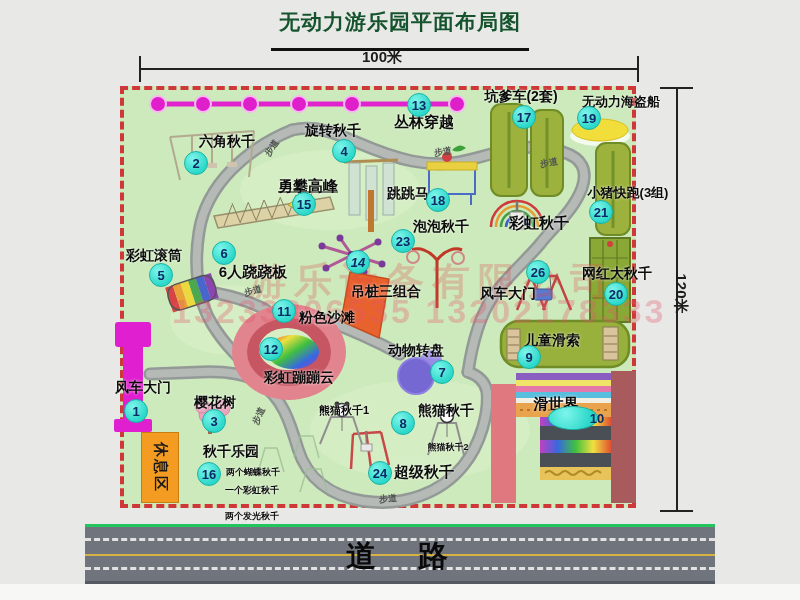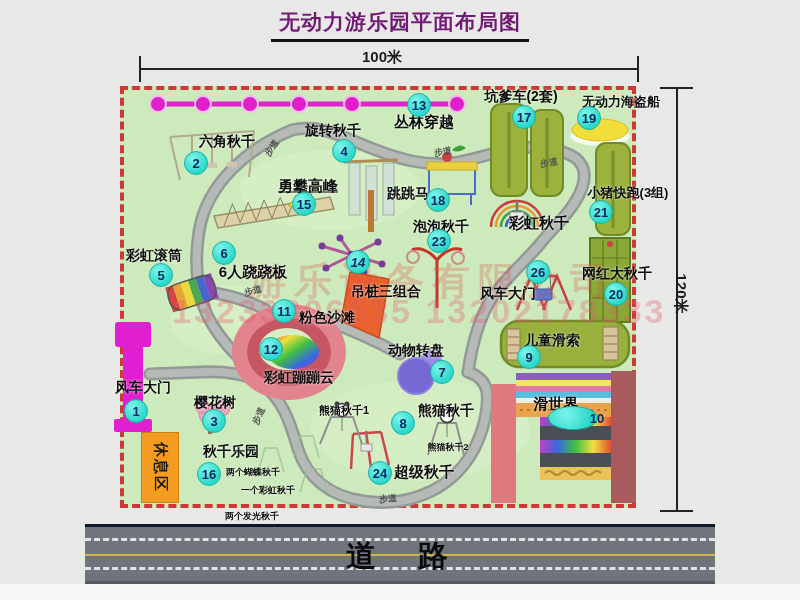--- a/index.html
+++ b/index.html
@@ -1,19 +1,19 @@
 <!DOCTYPE html>
 <html><head>
 <meta charset="utf-8">
 <style>
   html,body{margin:0;padding:0;}
   .stage{position:relative;width:800px;height:600px;background:#e8e8e6;overflow:hidden;
          font-family:"Liberation Sans","DejaVu Sans",sans-serif;}
   .title{position:absolute;top:8px;left:50%;transform:translateX(-50%);font-size:21px;font-weight:bold;
-         color:#701a75;border-bottom:3px solid #111;padding:0 8px 3px;letter-spacing:1px;white-space:nowrap;z-index:6;}
+         color:#14532d;border-bottom:3px solid #111;padding:0 8px 12px;letter-spacing:1px;white-space:nowrap;z-index:6;}
   .dim-label{position:absolute;font-size:15px;color:#1c1c1c;font-weight:600;z-index:6;white-space:nowrap;}
   #dim-w{left:362px;top:48px;}
   #dim-h{left:660px;top:284px;transform:rotate(90deg);}
   .hline{position:absolute;left:140px;top:68px;width:499px;height:2px;background:#222;z-index:6;}
   .vline{position:absolute;left:676px;top:88px;width:2px;height:424px;background:#222;z-index:6;}
   .tick{position:absolute;background:#222;z-index:6;}
   .map{position:absolute;left:120px;top:86px;width:516px;height:422px;background:#cdeabc;
        border:4px dashed #cf3838;box-sizing:border-box;z-index:1;}
   .overlay{position:absolute;left:0;top:0;width:800px;height:600px;pointer-events:none;z-index:2;}
   .rest{position:absolute;left:141px;top:432px;width:38px;height:71px;background:#f49c22;
@@ -24,21 +24,21 @@
   .watermark2{position:absolute;left:172px;top:292px;font-size:34px;font-weight:bold;
         color:rgba(228,86,106,.32);letter-spacing:3px;white-space:nowrap;z-index:3;}
   .markers{position:absolute;left:0;top:0;width:800px;height:600px;z-index:4;pointer-events:none;}
   .loc-label{position:absolute;transform:translate(-50%,-50%);font-weight:bold;font-size:14px;color:#0c0c0c;
         white-space:nowrap;text-shadow:0 0 3px rgba(255,255,255,.85);}
   .path-label{position:absolute;font-size:9px;font-weight:bold;color:#4f5250;white-space:nowrap;}
   .badge{position:absolute;transform:translate(-50%,-50%);width:24px;height:24px;border-radius:50%;
         background:radial-gradient(circle at 35% 30%,#7ef5ea,#2bd8ca 70%);border:1px solid #17b2a6;
         color:#0b2a66;font-weight:bold;font-size:13px;display:flex;align-items:center;justify-content:center;box-sizing:border-box;}
   .road{position:absolute;left:85px;top:524px;width:630px;height:60px;background:#70747c;
-        border-top:3px solid #0f172a;border-bottom:3px solid #555a62;box-sizing:border-box;z-index:5;}
+        border-top:3px solid #22c55e;border-bottom:3px solid #555a62;box-sizing:border-box;z-index:5;}
   .lane-top{position:absolute;left:0;top:11px;width:100%;border-top:3px dashed #e2e2e2;}
   .lane-bottom{position:absolute;left:0;bottom:11px;width:100%;border-top:3px dashed #e2e2e2;}
   .center-line{position:absolute;left:0;top:27px;width:100%;height:2px;background:#d4b244;}
   .road-label{position:absolute;width:100%;text-align:center;top:9px;font-size:30px;font-weight:bold;
         color:#0a0a0a;letter-spacing:6px;}
   .bottom-strip{position:absolute;left:0;top:584px;width:800px;height:16px;background:#f7f7f5;z-index:5;}
 </style>
 </head>
 <body>
 
@@ -354,29 +354,29 @@
       <div class="badge" style="left: 438px; top: 200px; transform: translate(-50%, -50%);">18</div>
       <div class="loc-label" style="left: 621px; top: 102px; font-size: 13px; transform: translate(-50%, -50%);">无动力海盗船</div>
       <div class="badge" style="left: 589px; top: 118px; transform: translate(-50%, -50%);">19</div>
       <div class="loc-label" style="left: 617px; top: 274px; transform: translate(-50%, -50%);">网红大秋千</div>
       <div class="badge" style="left: 616px; top: 294px; transform: translate(-50%, -50%);">20</div>
       <div class="loc-label" style="left: 628px; top: 193px; font-size: 13px; transform: translate(-50%, -50%);">小猪快跑(3组)</div>
       <div class="badge" style="left: 601px; top: 212px; transform: translate(-50%, -50%);">21</div>
       <div class="loc-label" style="left: 508px; top: 294px; transform: translate(-50%, -50%);">风车大门</div>
       <div class="badge" style="left: 538px; top: 272px; transform: translate(-50%, -50%);">26</div>
       <div class="loc-label" style="left: 441px; top: 227px; transform: translate(-50%, -50%); text-align: center;">泡泡秋千</div>
-      <div class="badge" style="left: 403px; top: 241px; transform: translate(-50%, -50%); margin-left: 36px;">23</div>
+      <div class="badge" style="left: 403px; top: 241px; transform: translate(-50%, -50%);">23</div>
       <div class="loc-label" style="left: 424px; top: 472px; font-size: 15px; transform: translate(-50%, -50%);">超级秋千</div>
       <div class="badge" style="left: 380px; top: 473px; transform: translate(-50%, -50%);">24</div>
       <div class="loc-label" style="left: 539px; top: 223px; font-size: 15px; transform: translate(-50%, -50%);">彩虹秋千</div>
       <div class="loc-label" style="left: 344px; top: 410px; font-size: 11px; transform: translate(-50%, -50%);">熊猫秋千1</div>
       <div class="loc-label" style="left: 448px; top: 447px; font-size: 9px; transform: translate(-50%, -50%);">熊猫秋千2</div>
       <div class="loc-label" style="left: 253px; top: 472px; font-size: 9px; transform: translate(-50%, -50%);">两个蝴蝶秋千</div>
       <div class="loc-label" style="left: 252px; top: 481px; font-size: 9px; transform: translate(-50%, -50%); margin-top: 35px;">两个发光秋千</div>
-      <div class="loc-label" style="left: 252px; top: 490px; font-size: 9px; transform: translate(-50%, -50%); margin-left: 16px;">一个彩虹秋千</div>
+      <div class="loc-label" style="left: 252px; top: 490px; font-size: 9px; transform: translate(-50%, -50%);">一个彩虹秋千</div>
       <div class="path-label" style="left: 272px; top: 148px; transform: translate(-50%, -50%) rotate(-55deg);">步道</div>
       <div class="path-label" style="left: 443px; top: 152px; transform: translate(-50%, -50%) rotate(-8deg);">步道</div>
       <div class="path-label" style="left: 549px; top: 163px; transform: translate(-50%, -50%) rotate(-10deg);">步道</div>
       <div class="path-label" style="left: 253px; top: 291px; transform: translate(-50%, -50%) rotate(-15deg);">步道</div>
       <div class="path-label" style="left: 388px; top: 499px; transform: translate(-50%, -50%) rotate(-5deg);">步道</div>
       <div class="path-label" style="left: 259px; top: 416px; transform: translate(-50%, -50%) rotate(-65deg);">步道</div>
     </div>
 
   <div class="road">
     <div class="lane-top"></div>

